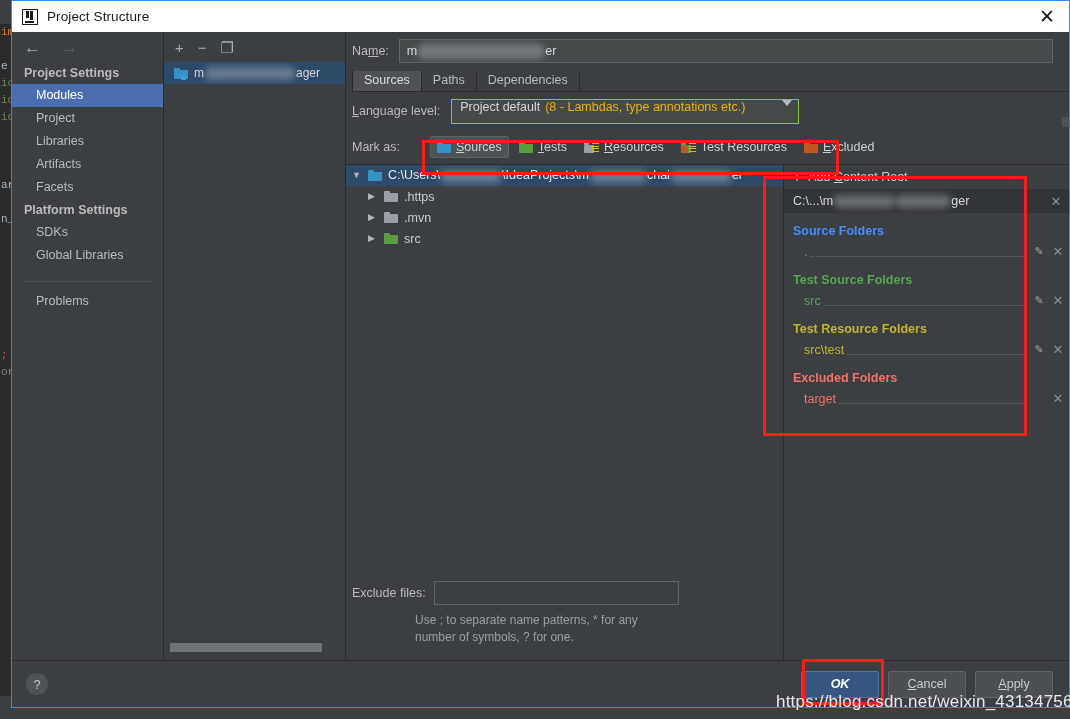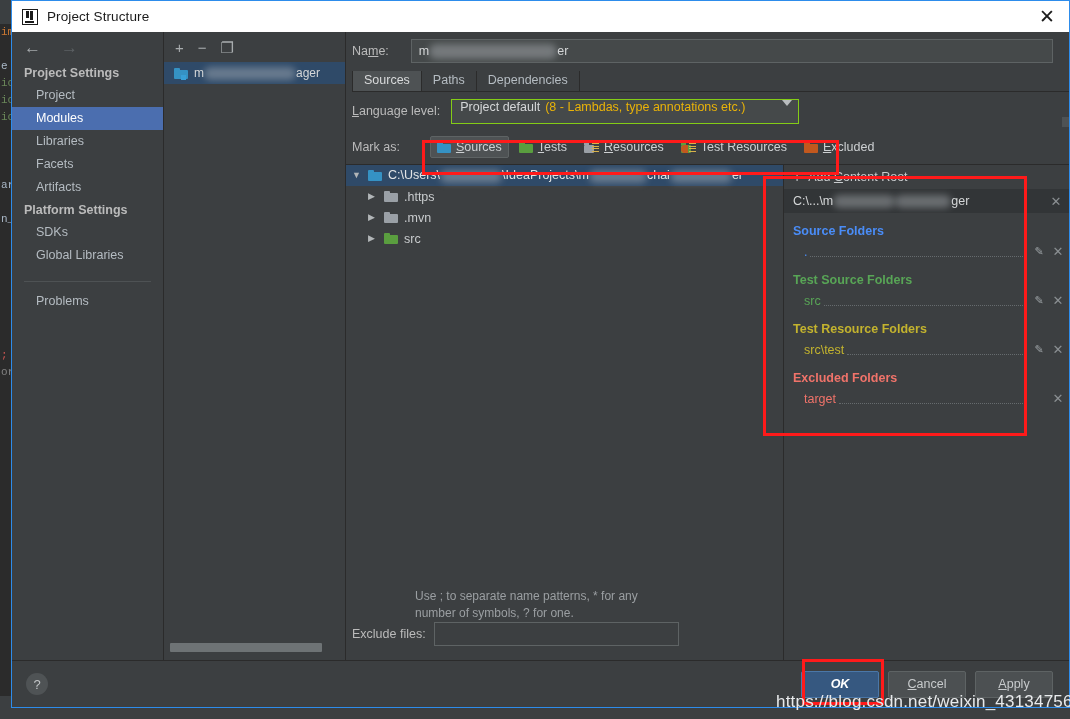--- a/index.html
+++ b/index.html
@@ -145,21 +145,21 @@
     background: #6e7375; border-radius: 1px; cursor: pointer;
   }
 
   
   #main {
     flex: 1 1 auto; background: #3c3f41; display: flex; flex-direction: column;
     min-width: 0; position: relative;
   }
 
   #name-row {
-    display: flex; align-items: center; height: 38px; padding: 0 16px 0 6px; gap: 22px;
+    display: flex; align-items: center; height: 38px; padding: 0 16px 0 6px; gap: 10px;
   }
   .flabel { font-size: 12.5px; color: #bbbbbb; white-space: nowrap; }
   .flabel u { text-decoration: underline; }
   #name-input {
     flex: 1 1 auto; height: 24px; background: #45494a;
     border: 1px solid #5e6364; position: relative; overflow: hidden;
     display: flex; align-items: center; padding-left: 7px;
     font-size: 12.5px; color: #d5d7d8; cursor: text;
   }
 
@@ -381,25 +381,25 @@
 
   <div id="body-row">
 
     <div id="sidebar">
       <div id="nav-arrows">
         <span class="nav-arrow">←</span>
         <span class="nav-arrow disabled">→</span>
       </div>
 
       <div class="side-group">Project Settings</div>
+      <div class="side-item selected">Modules</div>
       <div class="side-item">Project</div>
-      <div class="side-item selected">Modules</div>
       <div class="side-item">Libraries</div>
+      <div class="side-item">Artifacts</div>
       <div class="side-item">Facets</div>
-      <div class="side-item">Artifacts</div>
 
       <div class="side-group">Platform Settings</div>
       <div class="side-item">SDKs</div>
       <div class="side-item">Global Libraries</div>
 
       <div id="side-divider"></div>
       <div class="side-item">Problems</div>
     </div>
 
     <div id="modules-col">
@@ -535,25 +535,25 @@
               <span class="twisty">▶</span>
               <span class="folder-icon fi-green">
                   <b></b>
                   <i></i>
                 </span>
               <span>src</span>
             </div>
           </div>
 
           <div id="exclude-block">
-            <div id="exclude-hint">Use ; to separate name patterns, * for any number of symbols, ? for one.</div>
             <div id="exclude-row">
               <span class="flabel">Exclude files:</span>
               <div id="exclude-input"></div>
             </div>
+            <div id="exclude-hint">Use ; to separate name patterns, * for any number of symbols, ? for one.</div>
           </div>
         </div>
 
         <div id="right-pane">
           <div id="add-root-row">
             <span class="plus">+</span>
             <span>Add <u>C</u>ontent Root</span>
           </div>
           <div id="root-path-row">
             <span><span>C:\...\m</span><span class="blur" style="width:62px;height:13px;"></span><span class="blur" style="width:56px;height:13px;"></span><span>ger</span></span>

